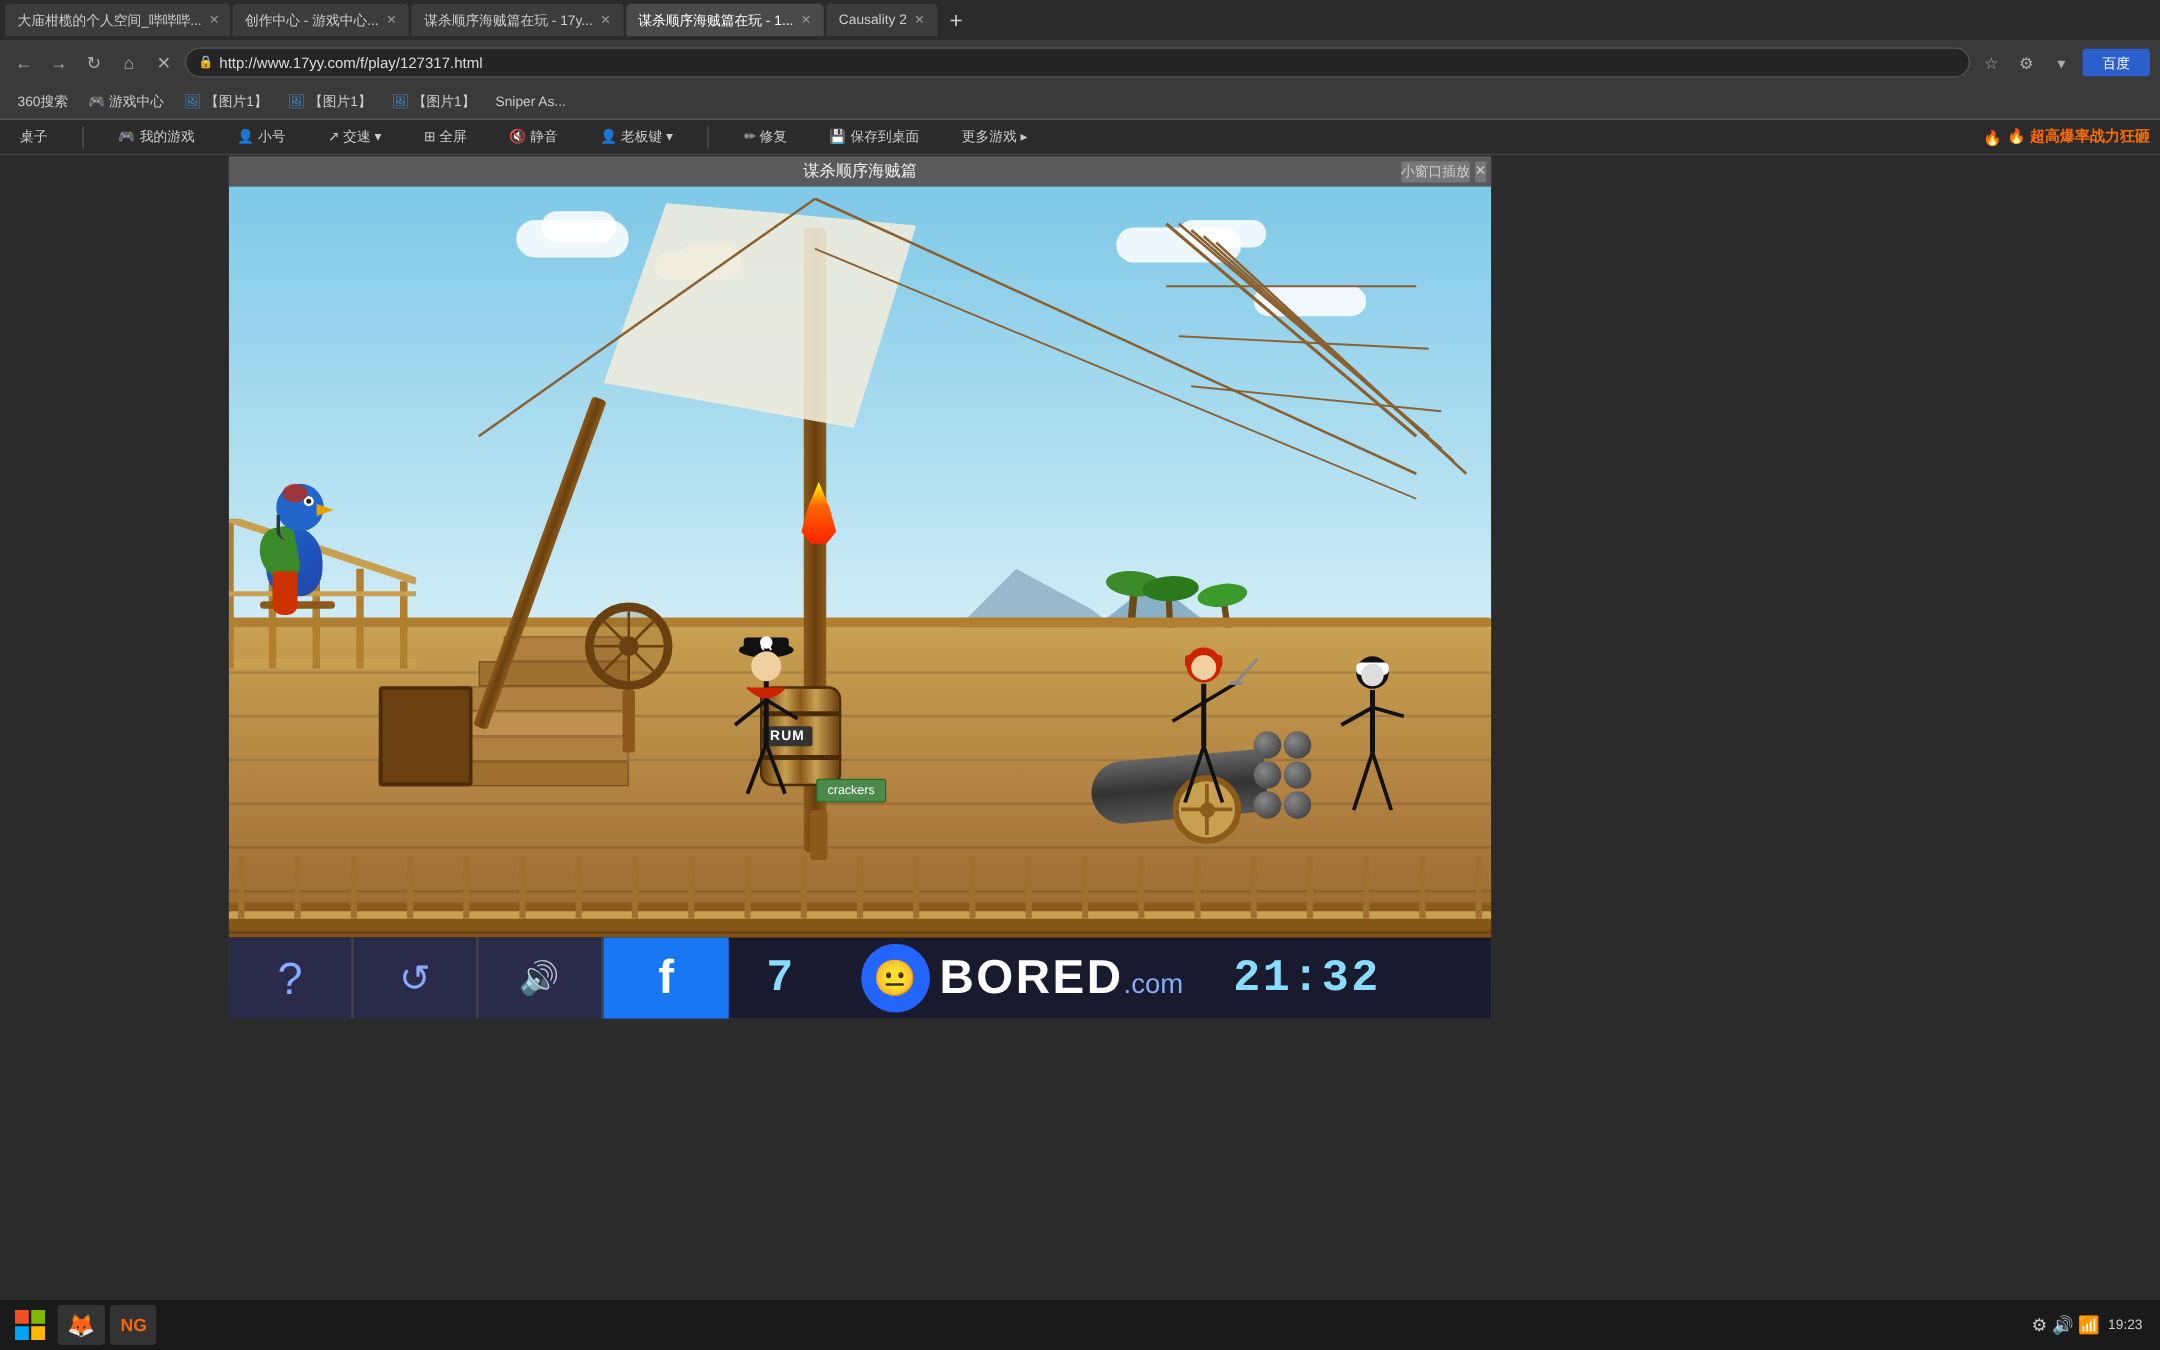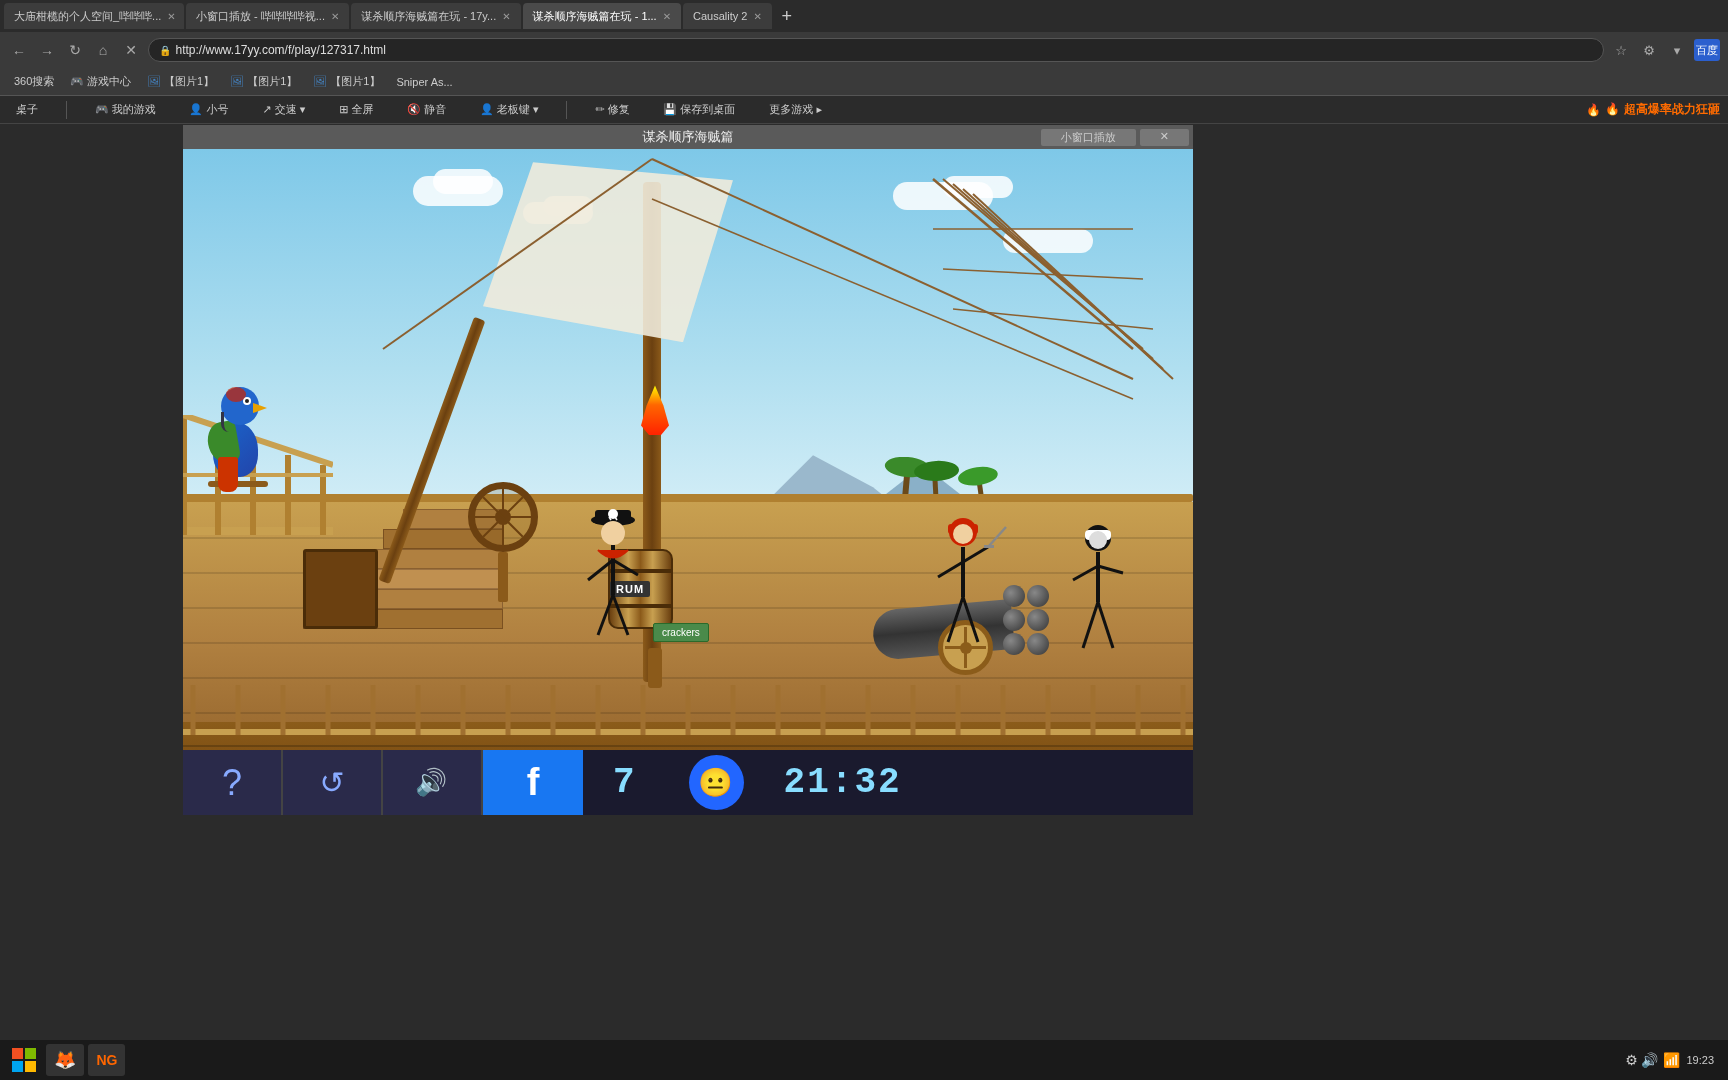--- a/index.html
+++ b/index.html
@@ -105,21 +105,21 @@
       align-items: center;
       justify-content: center;
       color: #aaa;
       font-size: 13px;
       cursor: pointer;
     }
     .baidu-btn {
       background: #2b5fce;
       color: white;
       border-radius: 3px;
-      padding: 2px 2px;
+      padding: 2px 16px;
       font-size: 11px;
       height: 22px;
       display: flex;
       align-items: center;
     }
 
     .bookmarks-bar {
       display: flex;
       align-items: center;
       height: 28px;
@@ -205,21 +205,21 @@
     .game-title-controls {
       position: absolute;
       right: 4px;
       display: flex;
       gap: 4px;
       font-size: 11px;
       color: #ccc;
     }
     .game-title-controls span {
       cursor: pointer;
-      padding: 1px 20px;
+      padding: 1px 0;
       background: #777;
       border-radius: 2px;
     }
 
     
     .game-canvas {
       width: 1010px;
       height: 666px;
       position: relative;
       overflow: hidden;
@@ -501,21 +501,21 @@
 <body>
 
 <div class="browser-chrome">
 
   <div class="tab-bar">
     <div class="tab">
       <span>大庙柑榄的个人空间_哔哔哔...</span>
       <span class="tab-close">✕</span>
     </div>
     <div class="tab">
-      <span>小窗口插放 - 哔哔哔哔视...</span>
+      <span>创作中心 - 游戏中心...</span>
       <span class="tab-close">✕</span>
     </div>
     <div class="tab">
       <span>谋杀顺序海贼篇在玩 - 17y...</span>
       <span class="tab-close">✕</span>
     </div>
     <div class="tab active">
       <span>谋杀顺序海贼篇在玩 - 1...</span>
       <span class="tab-close">✕</span>
     </div>
@@ -886,20 +886,24 @@
       <div class="bottom-btn" style="font-size:30px;">↺</div>
       <div class="bottom-btn" style="font-size:26px;">🔊</div>
       <div class="fb-btn">
         <span class="fb-icon">f</span>
       </div>
       <div class="score-display">
         <span>7</span>
       </div>
       <div class="bored-logo">
         <div class="bored-face">😐</div>
+        <div style="display:flex;align-items:baseline;">
+          <span class="bored-text">BORED</span>
+          <span class="bored-com">.com</span>
+        </div>
       </div>
       <div class="timer-display">
         <span>21:32</span>
       </div>
     </div>
 
   </div>
 </div>
 
 <div class="taskbar">

